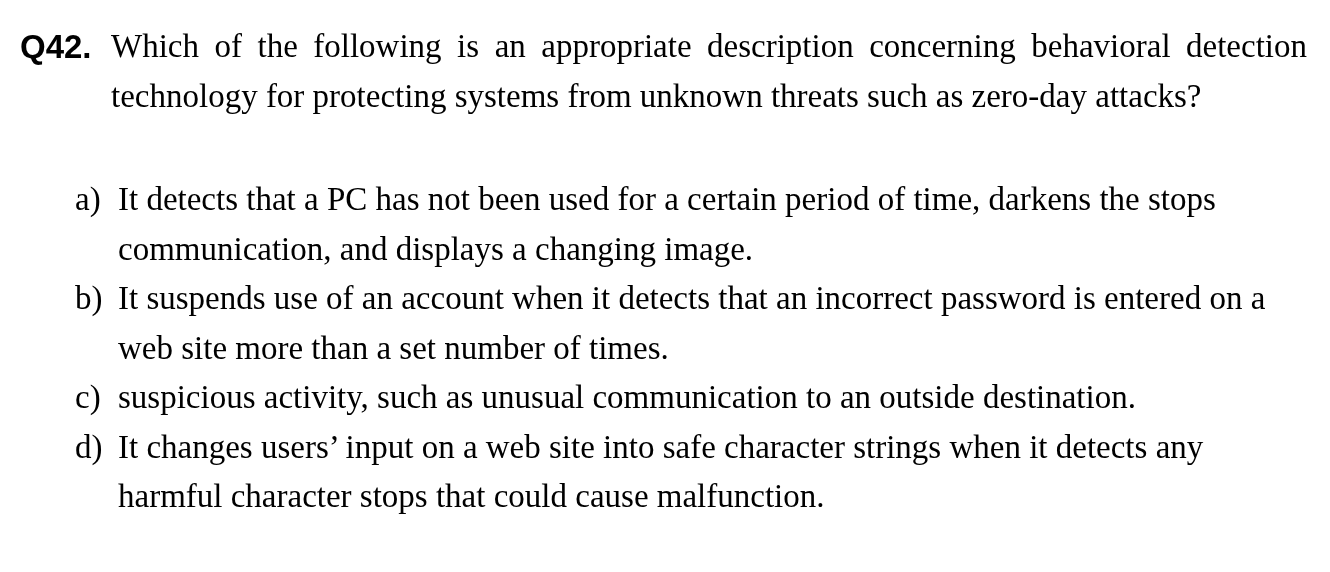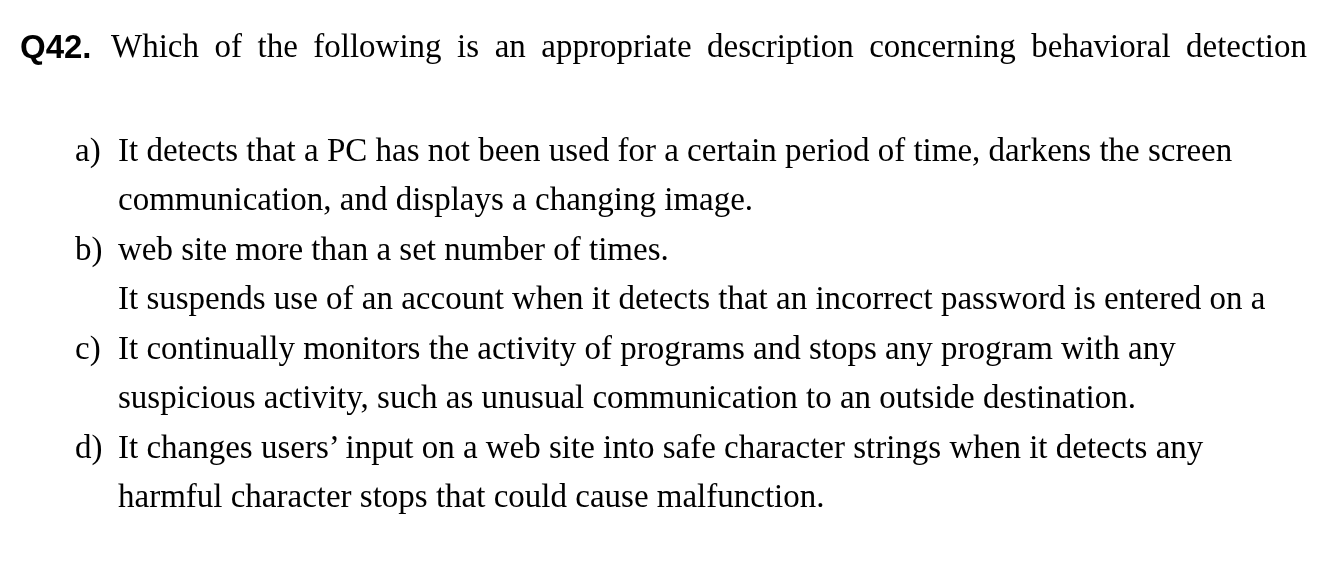--- a/index.html
+++ b/index.html
@@ -68,45 +68,45 @@
 </style>
 </head>
 <body>
 
 <div class="page">
 
   <div class="question">
     <div class="qnum">Q42.</div>
     <div class="qtext">
       <div class="qline justified">Which of the following is an appropriate description concerning behavioral detection</div>
+      <div class="qline last">technology for protecting systems from unknown threats such as zero-day attacks?</div>
     </div>
   </div>
 
   <div class="options">
 
     <div class="option">
       <div class="olabel">a)</div>
       <div class="otext">
-        <div class="oline">It detects that a PC has not been used for a certain period of time, darkens the screen</div>
+        <div class="oline">It detects that a PC has not been used for a certain period of time, darkens the stops</div>
         <div class="oline">communication, and displays a changing image.</div>
       </div>
     </div>
 
     <div class="option">
       <div class="olabel">b)</div>
       <div class="otext">
+        <div class="oline">It suspends use of an account when it detects that an incorrect password is entered on a</div>
         <div class="oline">web site more than a set number of times.</div>
-        <div class="oline">It suspends use of an account when it detects that an incorrect password is entered on a</div>
       </div>
     </div>
 
     <div class="option">
       <div class="olabel">c)</div>
       <div class="otext">
-        <div class="oline">It continually monitors the activity of programs and stops any program with any</div>
         <div class="oline">suspicious activity, such as unusual communication to an outside destination.</div>
       </div>
     </div>
 
     <div class="option">
       <div class="olabel">d)</div>
       <div class="otext">
         <div class="oline">It changes users’ input on a web site into safe character strings when it detects any</div>
         <div class="oline">harmful character stops that could cause malfunction.</div>
       </div>

